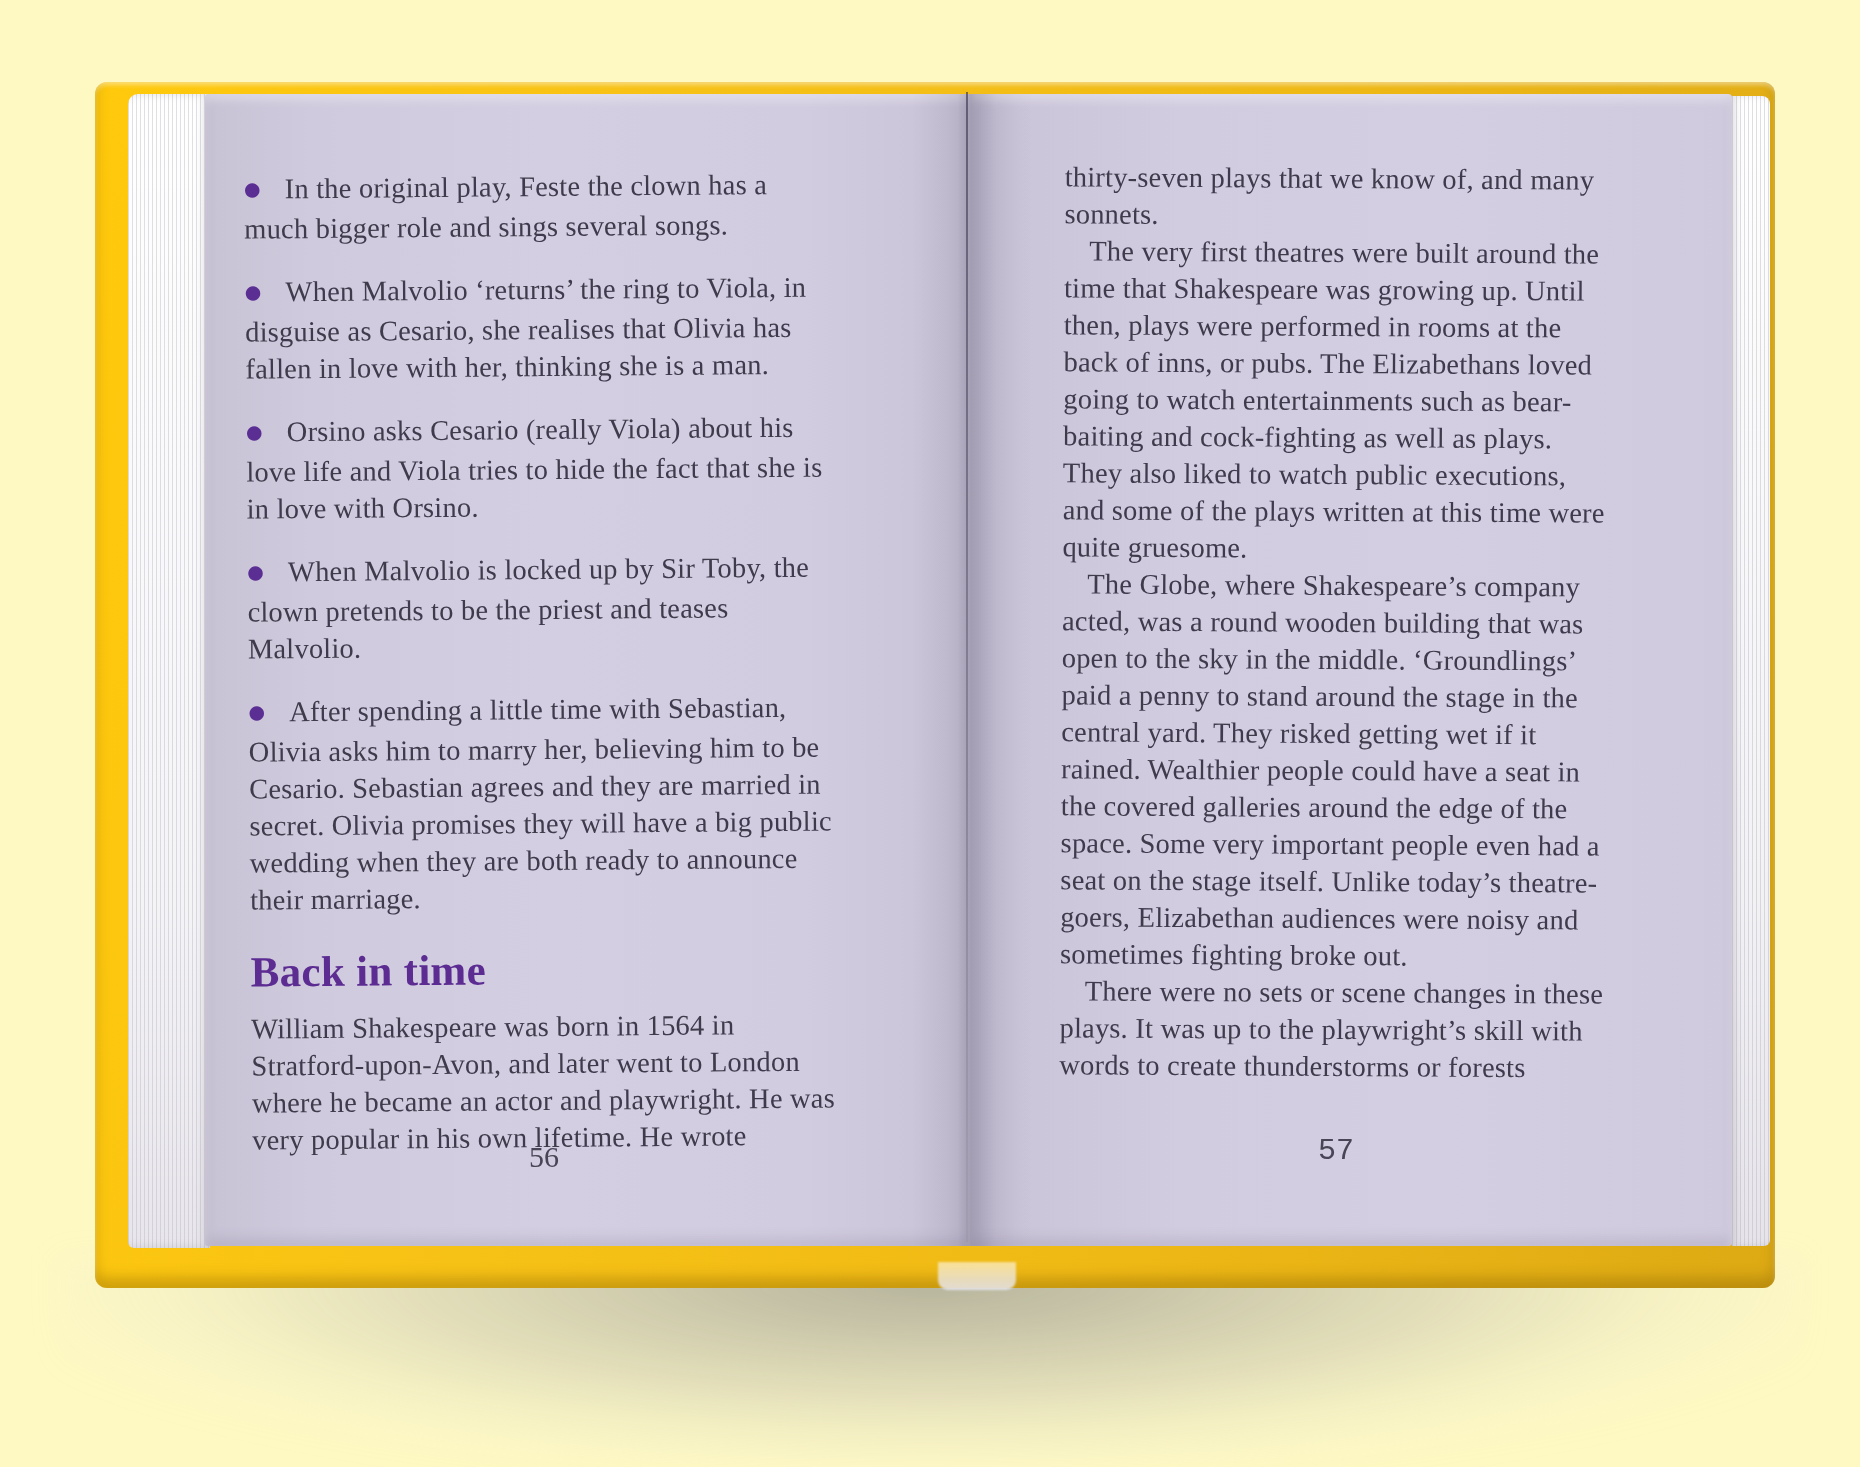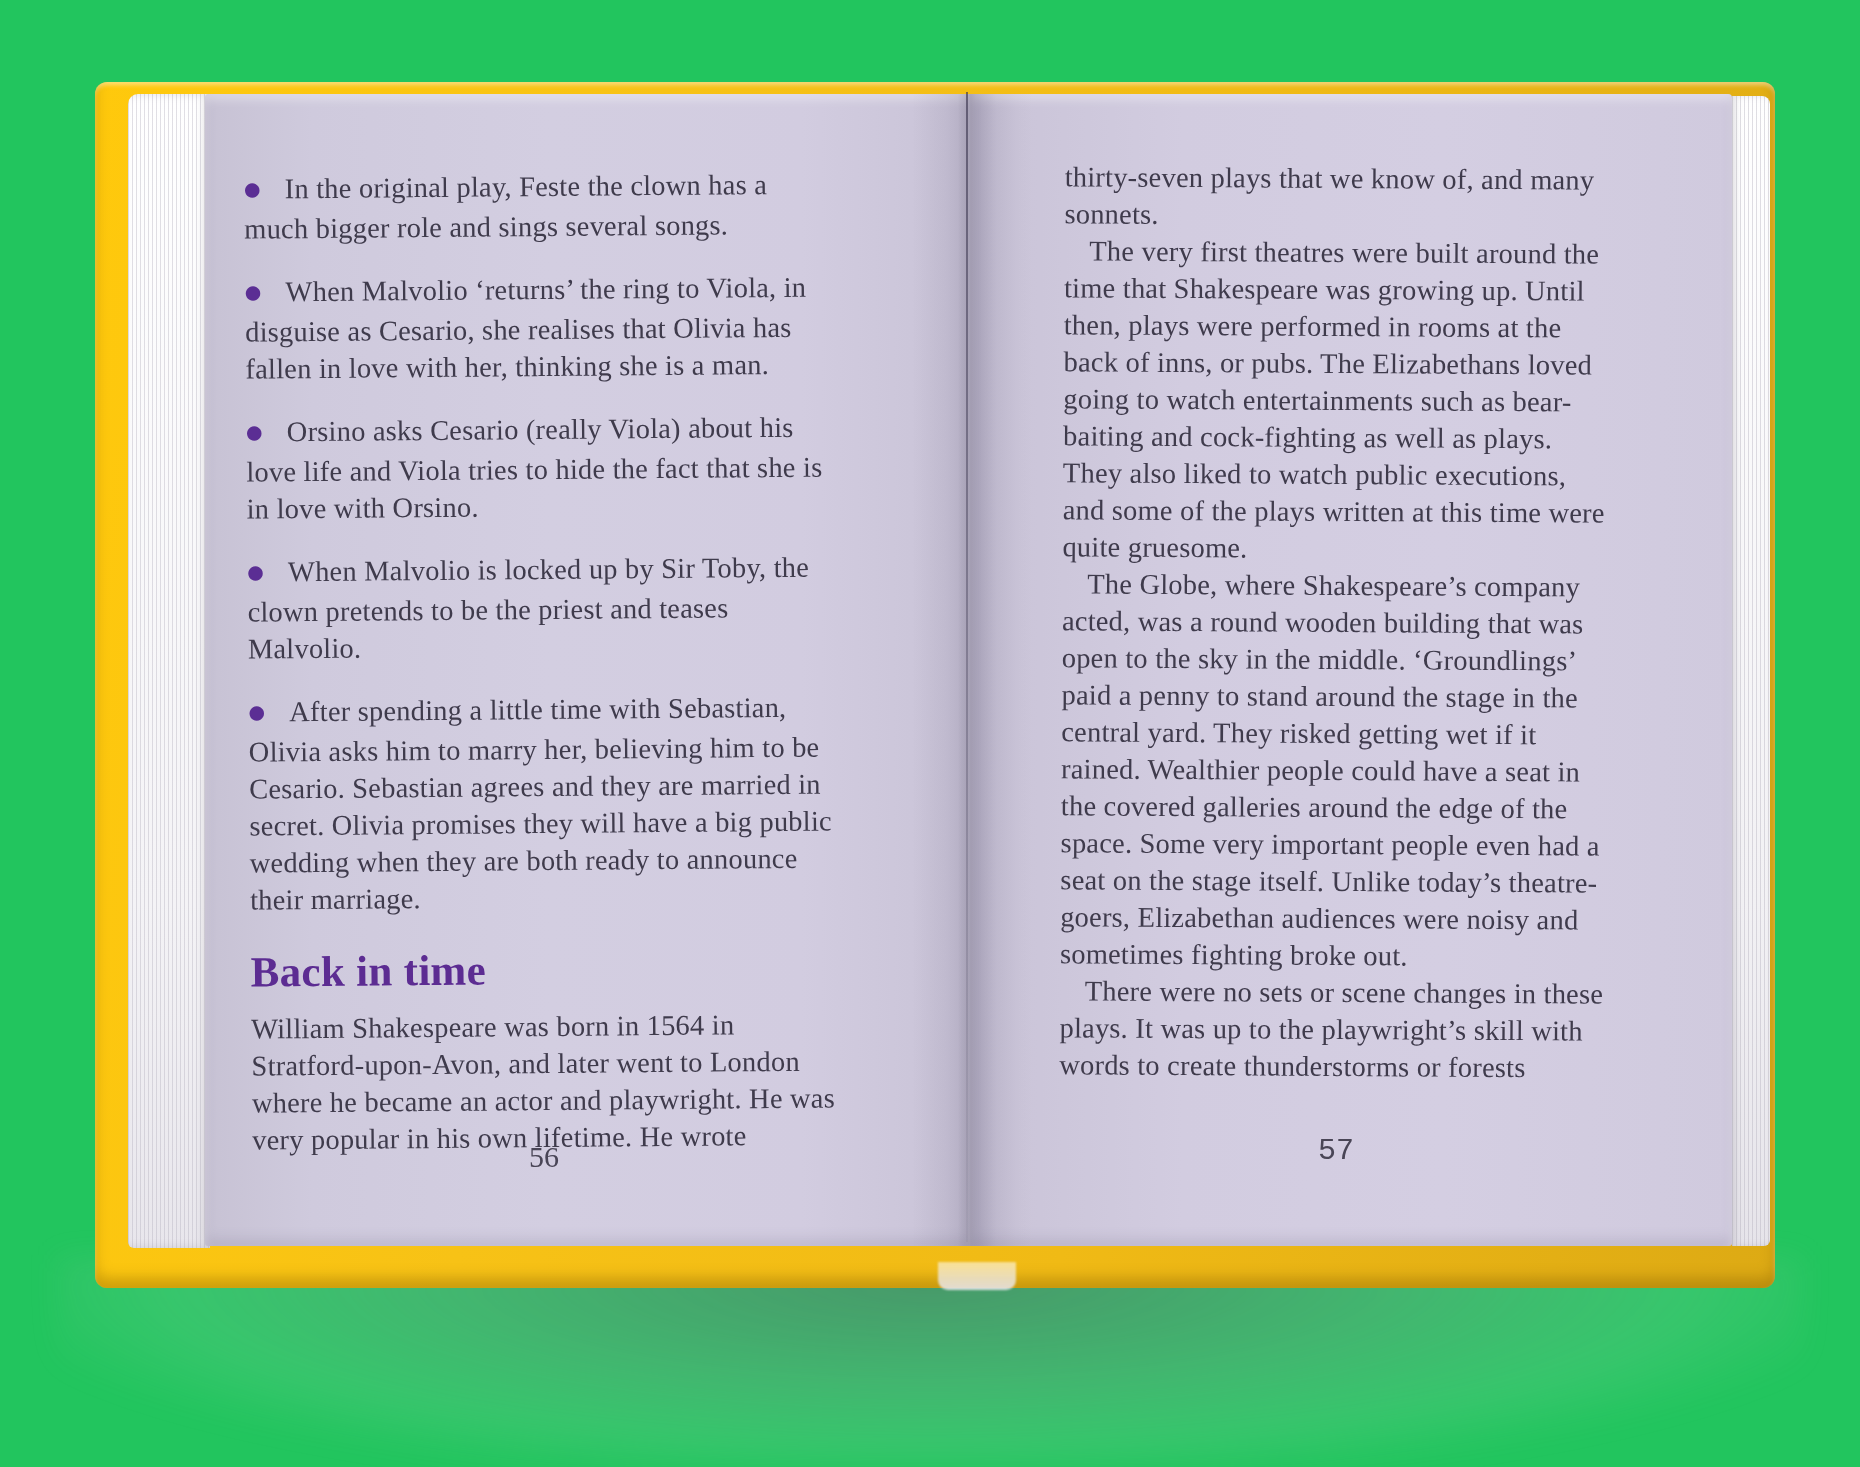--- a/index.html
+++ b/index.html
@@ -1,19 +1,19 @@
 <!DOCTYPE html>
 <html><head>
 <meta charset="utf-8">
 <style>
   html,body{margin:0;padding:0;background:#ffffff;}
   .scene{
     position:relative;
     width:1860px;height:1467px;
-    background:#22c55e;
+    background:#fef9c3;
     overflow:hidden;
     font-family:"Liberation Serif","DejaVu Serif",serif;
   }
   
   .book-shadow{
     position:absolute;left:55px;top:1255px;width:1750px;height:215px;
     background:radial-gradient(ellipse at 50% 12%,
       rgba(110,108,118,0.50) 0%,
       rgba(150,148,158,0.28) 40%,
       rgba(210,209,214,0.12) 62%,

